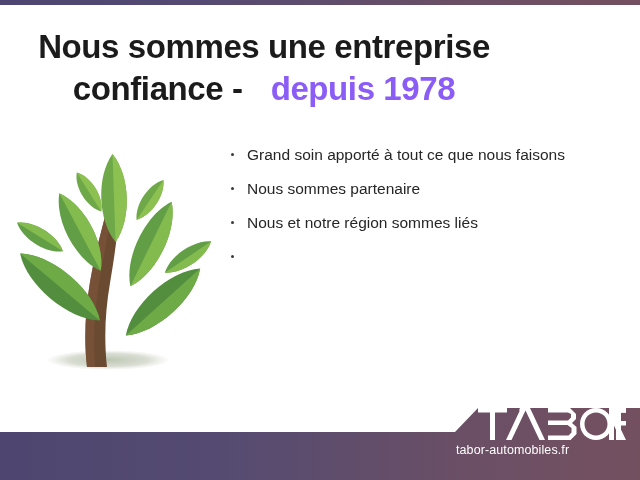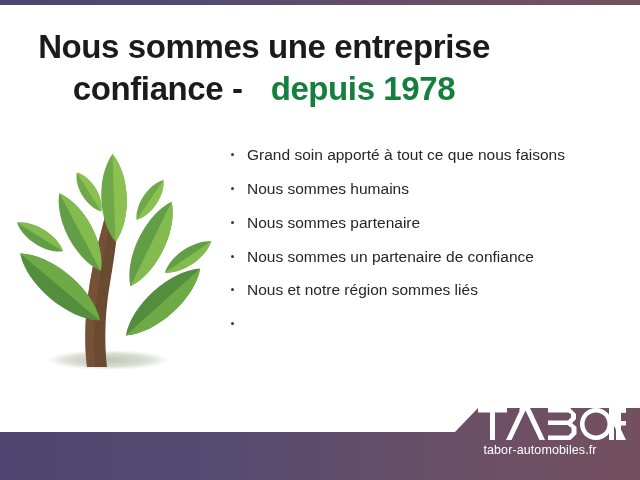--- a/index.html
+++ b/index.html
@@ -41,21 +41,21 @@
     text-align: center;
     font-size: 33px;
     font-weight: bold;
     line-height: 1.28;
     letter-spacing: -0.4px;
     color: #1b1b1b;
     padding: 0 28px;
     box-sizing: border-box;
   }
   .heading .accent {
-    color: #15803d;
+    color: #8b5cf6;
     margin-left: 20px;
   }
   .heading .dash {
     color: #1b1b1b;
   }
   .heading .spacer {
     display: inline-block;
     width: 8px;
   }
 
@@ -124,21 +124,21 @@
     width: 148px;
     height: 32px;
     margin: 0 0 0 auto;
   }
   .logo-tagline {
     display: block;
     margin-top: 3px;
     font-size: 12.5px;
     color: #ffffff;
     letter-spacing: 0.1px;
-    text-align: center;
+    text-align: left;
     padding-right: 2px;
   }
 </style>
 </head>
 <body>
 
 <div id="slide">
 
   <div class="top-strip"></div>
 
@@ -212,29 +212,21 @@
     </svg>
   </div>
 
   <ul class="bullets">
     <li>
       <span class="dot"></span>
       <span>Grand soin apporté à tout ce que nous faisons</span>
     </li>
     <li>
       <span class="dot"></span>
-      <span>Nous sommes humains</span>
-    </li>
-    <li>
-      <span class="dot"></span>
       <span>Nous sommes partenaire</span>
-    </li>
-    <li>
-      <span class="dot"></span>
-      <span>Nous sommes un partenaire de confiance</span>
     </li>
     <li>
       <span class="dot"></span>
       <span>Nous et notre région sommes liés</span>
     </li>
     <li>
       <span class="dot"></span>
     </li>
   </ul>
 

